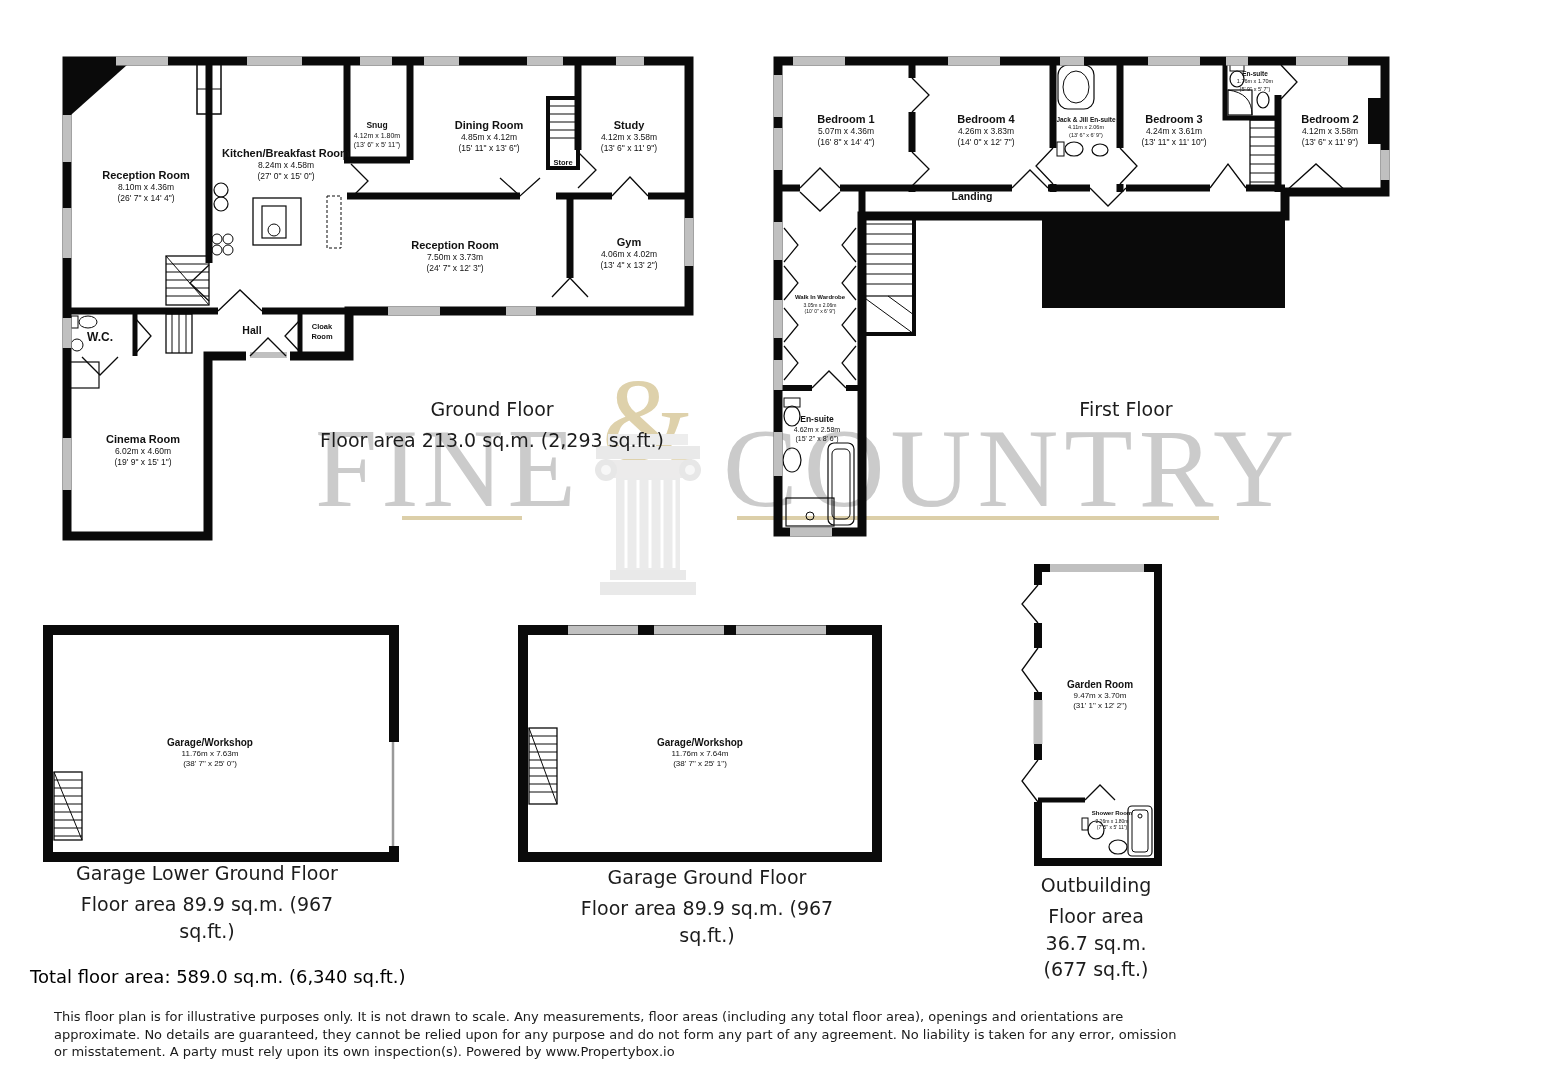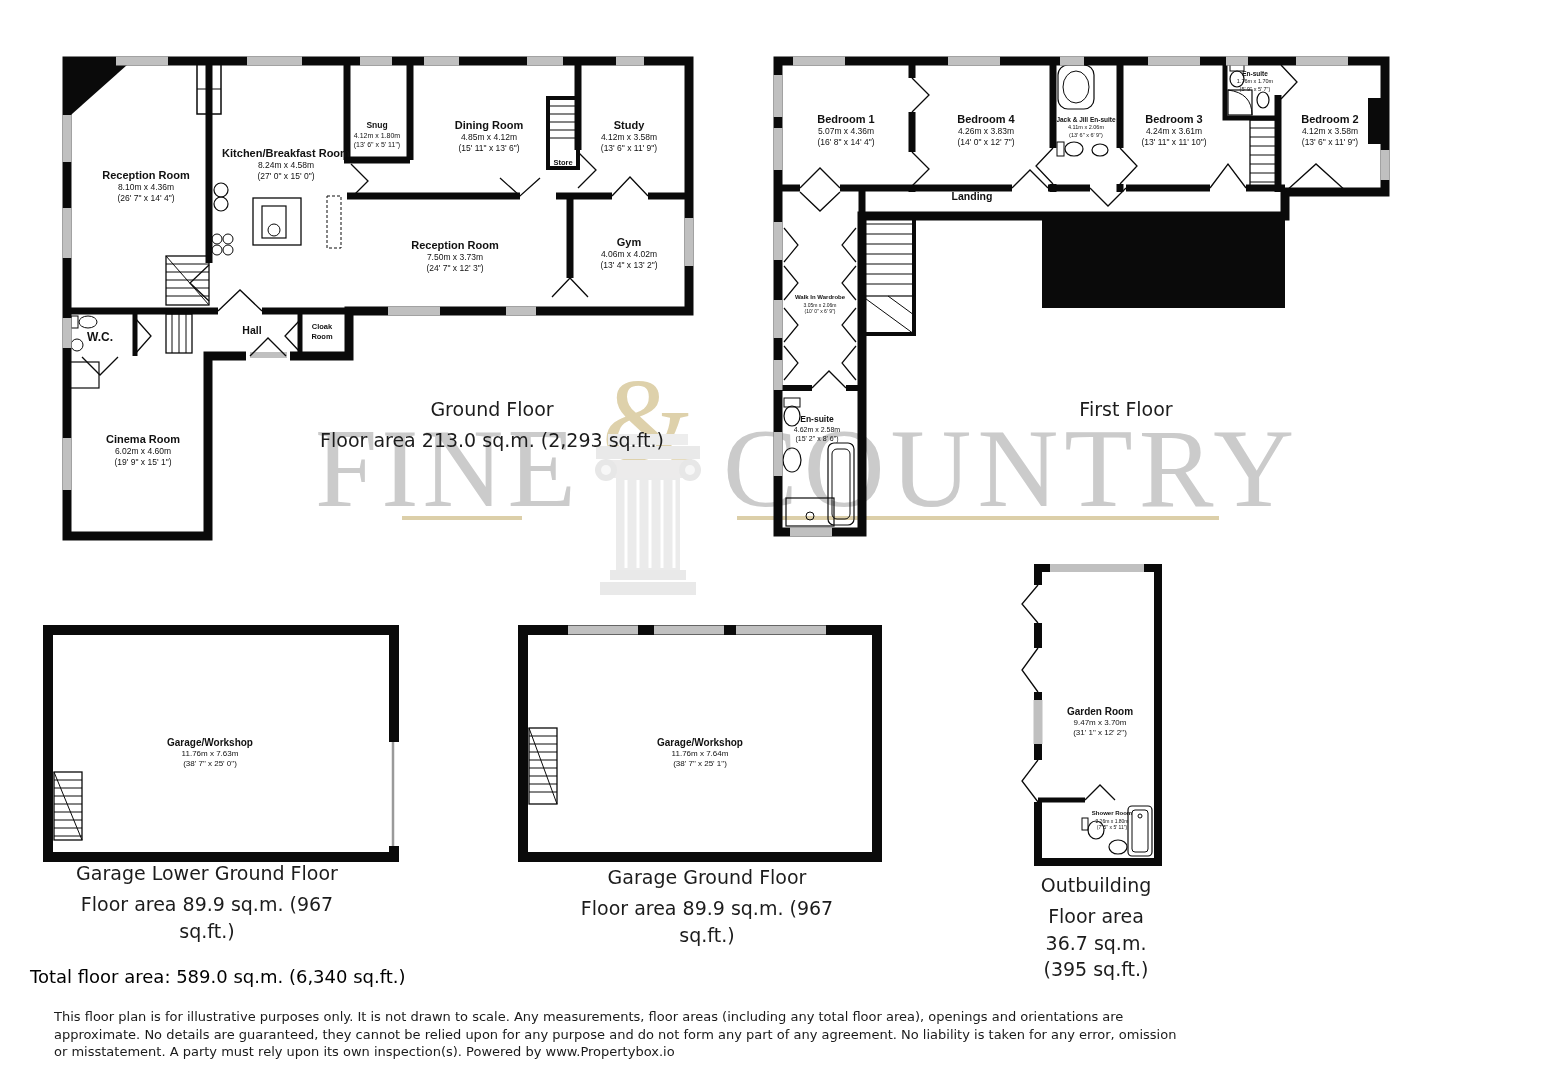--- a/index.html
+++ b/index.html
@@ -355,21 +355,21 @@
   <div class="rl gar" style="left:210px;top:736px;">
     <span class="nm">Garage/Workshop</span>
     <span class="dm">11.76m x 7.63m</span>
     <span class="dm">(38' 7" x 25' 0")</span>
   </div>
   <div class="rl gar" style="left:700px;top:736px;">
     <span class="nm">Garage/Workshop</span>
     <span class="dm">11.76m x 7.64m</span>
     <span class="dm">(38' 7" x 25' 1")</span>
   </div>
-  <div class="rl gar" style="left:1100px;top:678px;margin-top:27px;">
+  <div class="rl gar" style="left:1100px;top:678px;">
     <span class="nm">Garden Room</span>
     <span class="dm">9.47m x 3.70m</span>
     <span class="dm">(31' 1" x 12' 2")</span>
   </div>
   <div class="rl xxs" style="left:1112px;top:810px;">
     <span class="nm">Shower Room</span>
     <span class="dm">2.26m x 1.80m</span>
     <span class="dm">(7' 5" x 5' 11")</span>
   </div>
 
@@ -383,19 +383,19 @@
   <div class="ftitle" style="left:207px;top:862px;">
     <div class="ft-name">Garage Lower Ground Floor</div>
     <div class="ft-area w292">Floor area 89.9 sq.m. (967 sq.ft.)</div>
   </div>
   <div class="ftitle" style="left:707px;top:866px;">
     <div class="ft-name">Garage Ground Floor</div>
     <div class="ft-area w292">Floor area 89.9 sq.m. (967 sq.ft.)</div>
   </div>
   <div class="ftitle" style="left:1096px;top:874px;text-align:center;">
     <div class="ft-name">Outbuilding</div>
-    <div class="ft-area w114">Floor area 36.7 sq.m. (395 sq.ft.)</div>
+    <div class="ft-area w114">Floor area 36.7 sq.m. (677 sq.ft.)</div>
   </div>
 
   <div class="total">Total floor area: 589.0 sq.m. (6,340 sq.ft.)</div>
   <div class="disclaimer">This floor plan is for illustrative purposes only. It is not drawn to scale. Any measurements, floor areas (including any total floor area), openings and orientations are approximate. No details are guaranteed, they cannot be relied upon for any purpose and do not form any part of any agreement. No liability is taken for any error, omission or misstatement. A party must rely upon its own inspection(s). Powered by www.Propertybox.io</div>
 
 </div>
 
 </body></html>

